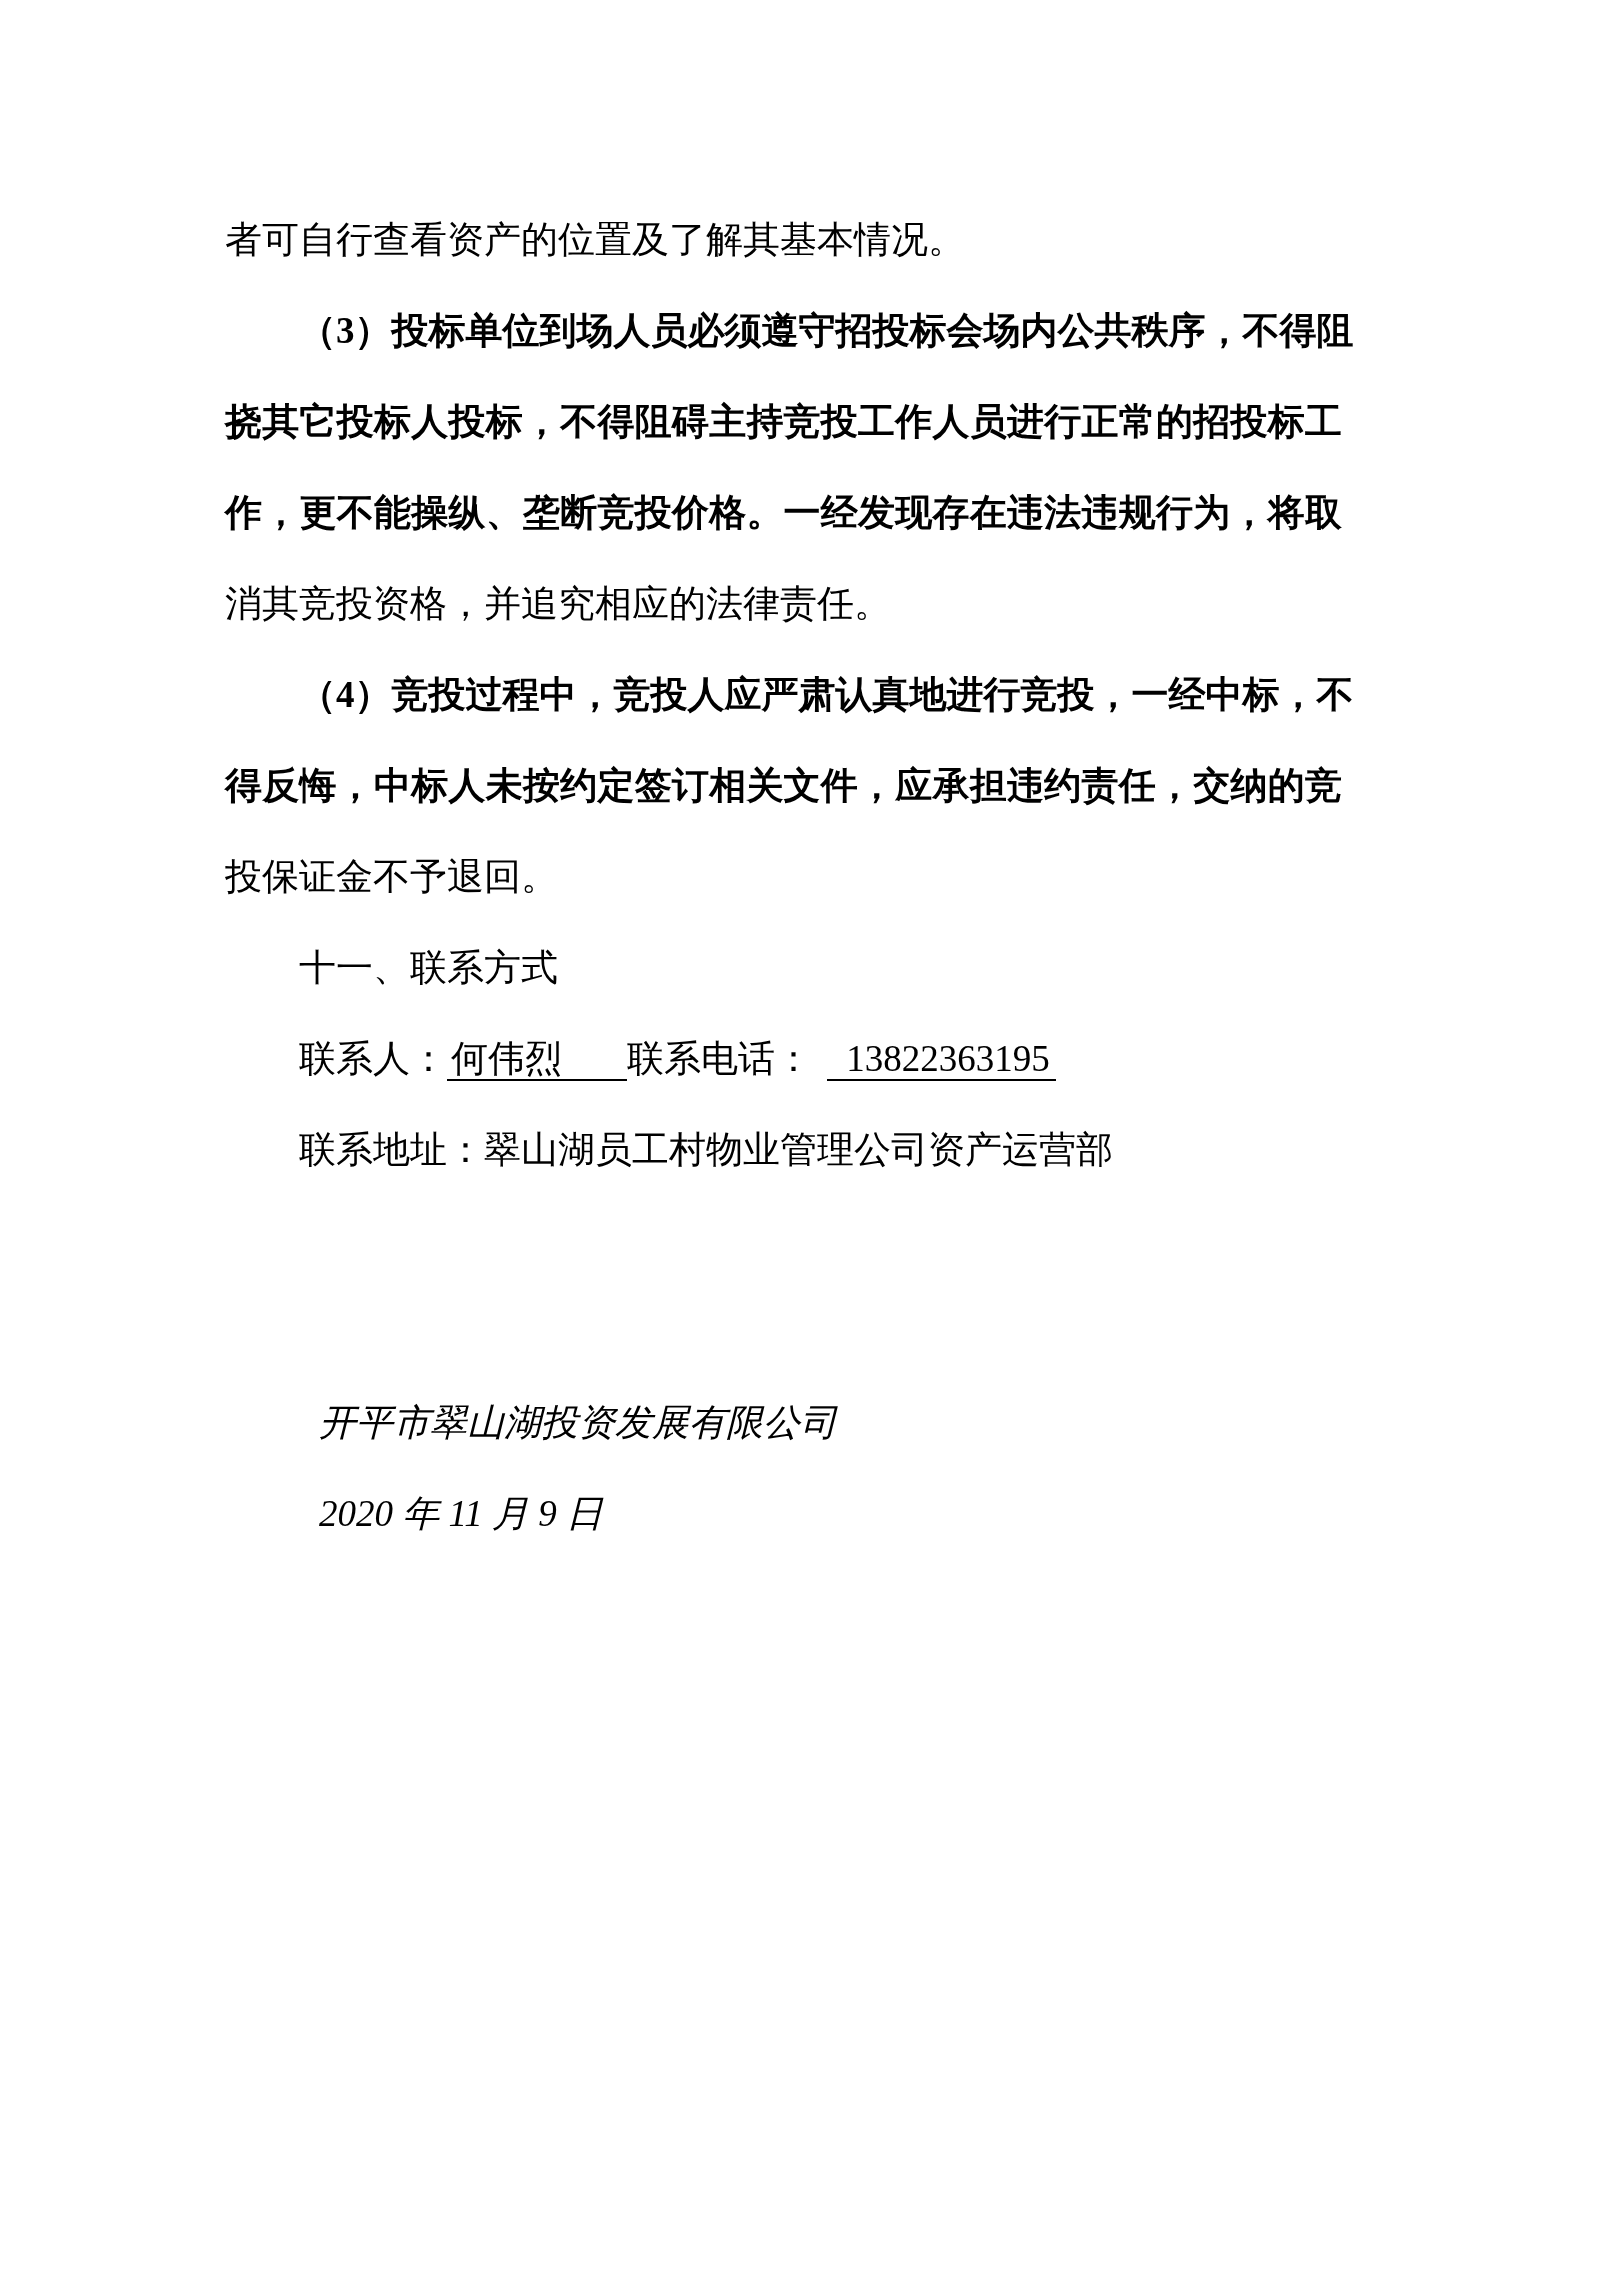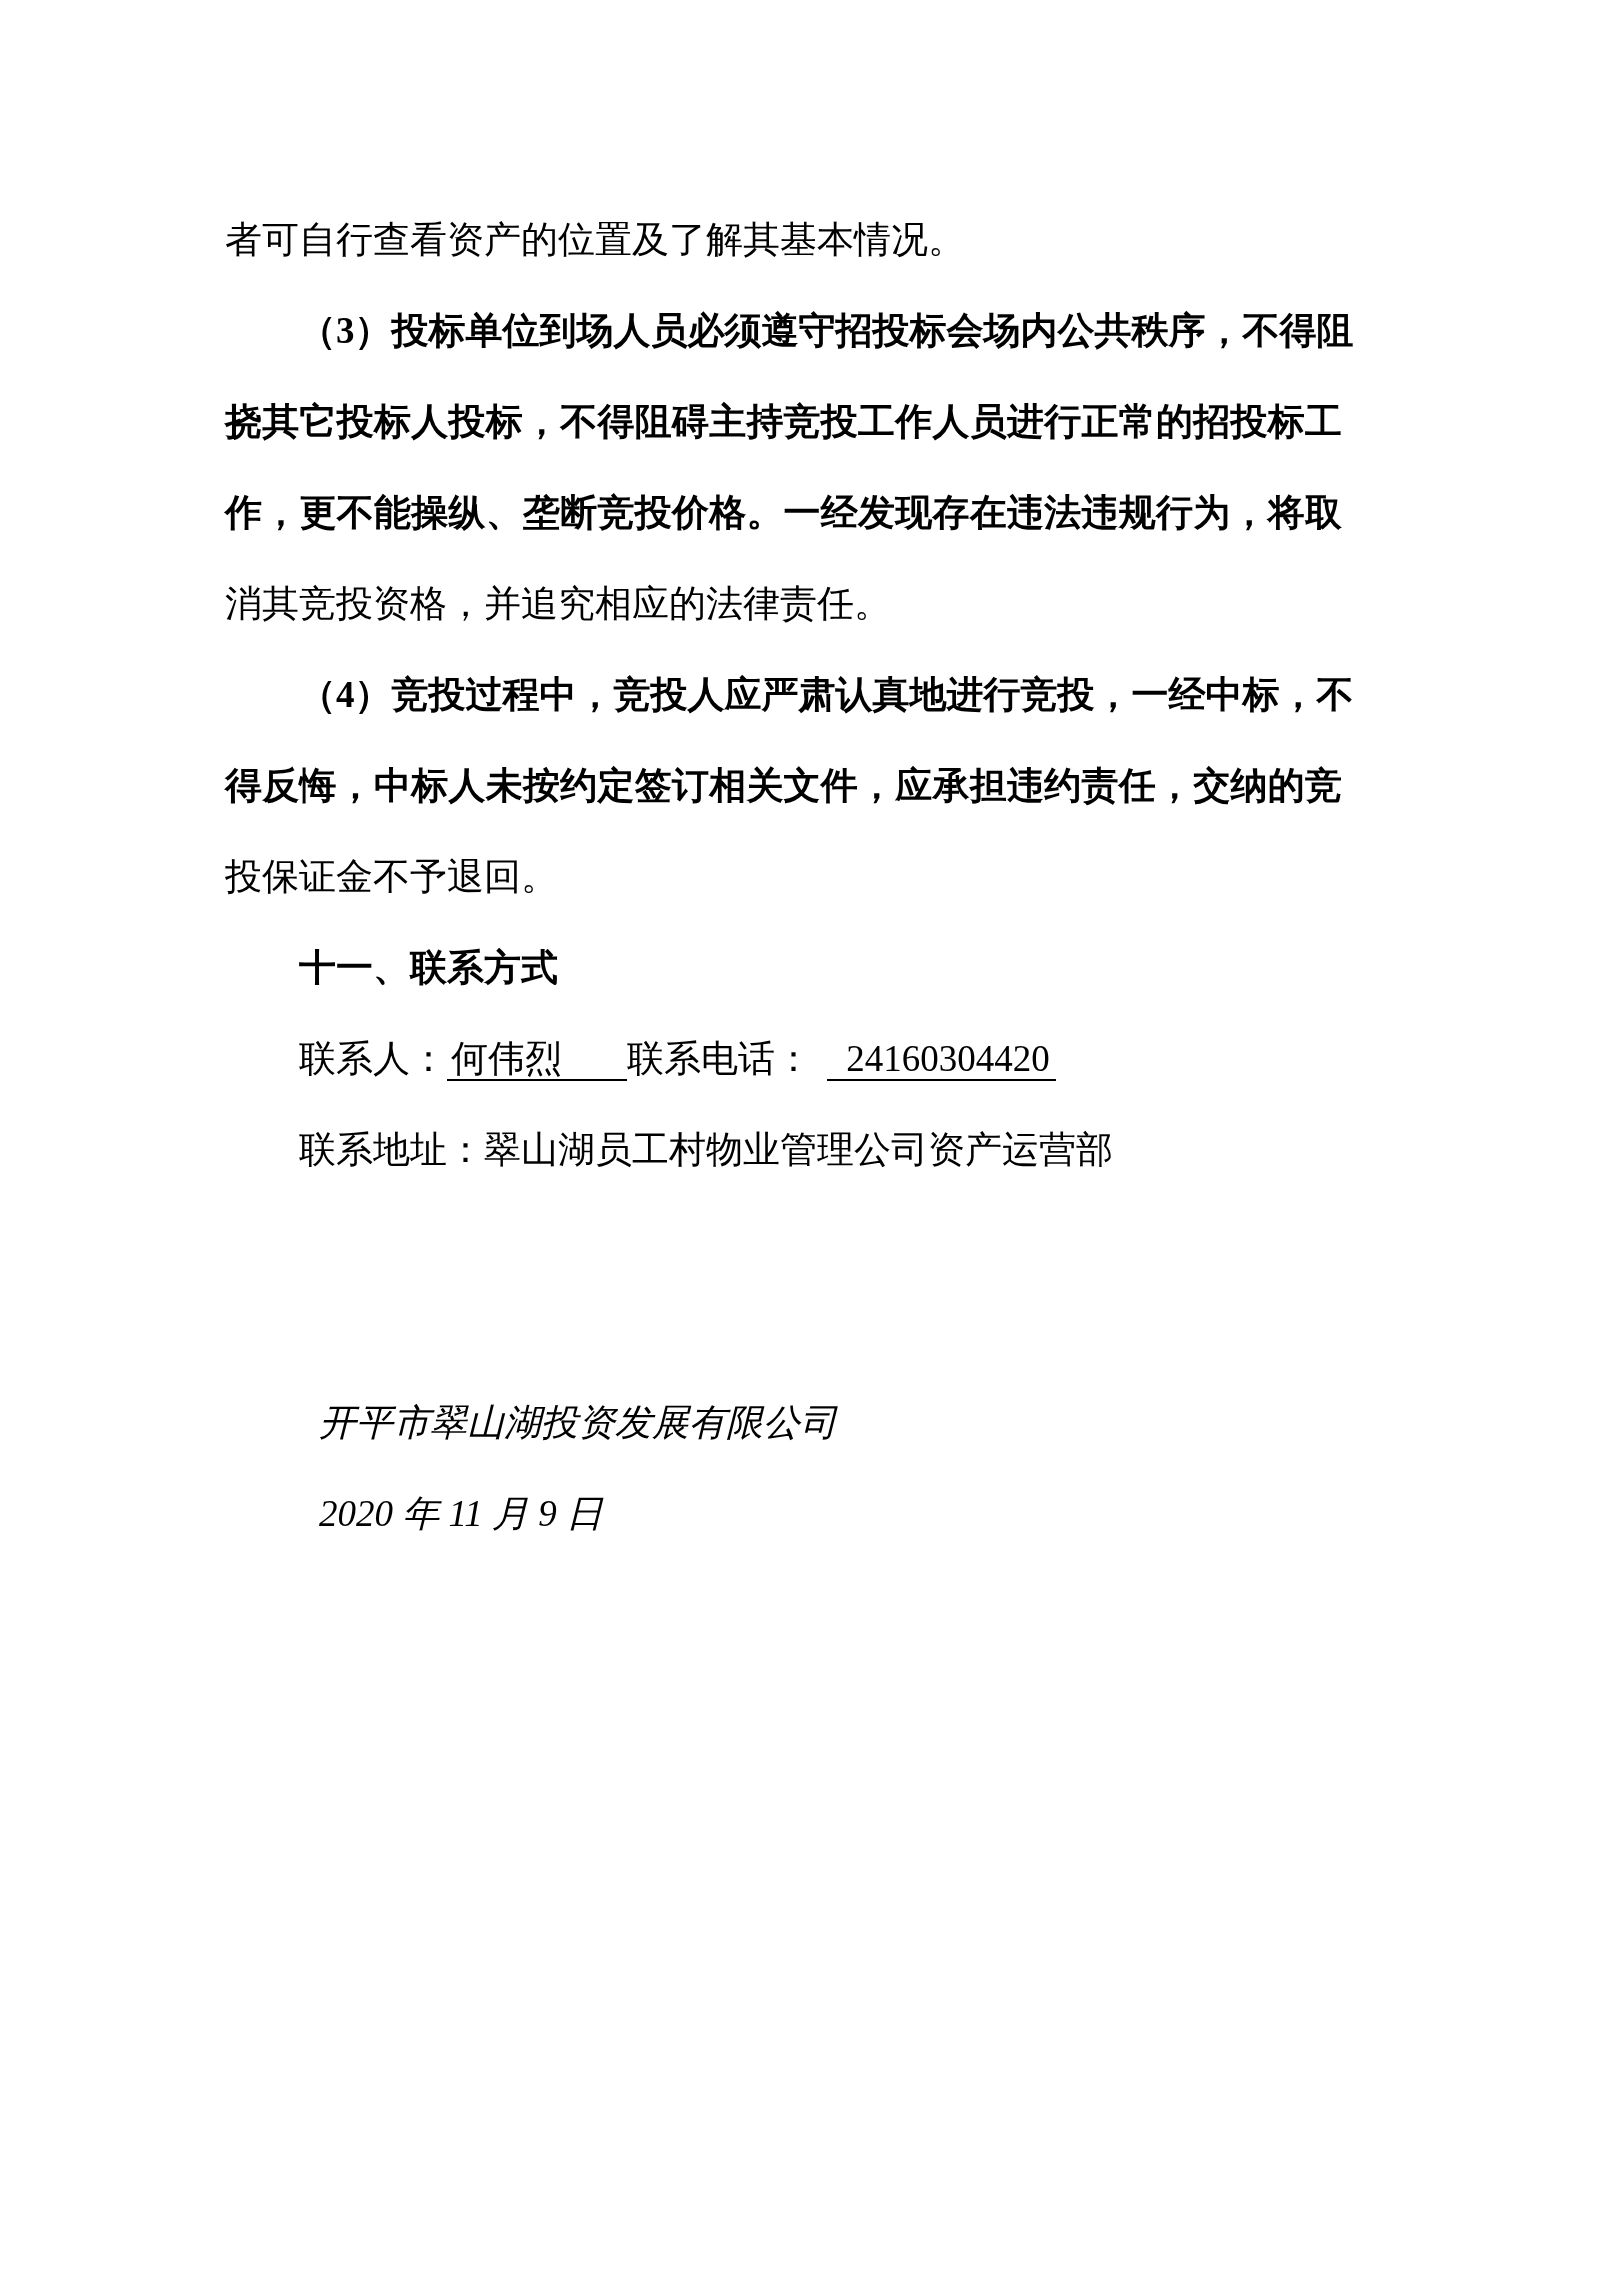--- a/index.html
+++ b/index.html
@@ -28,21 +28,21 @@
     line-height: 91px;
     white-space: nowrap;
   }
   .indent { text-indent: 2em; }
   .fill {
     text-align: justify;
     text-align-last: justify;
     text-justify: inter-character;
     font-weight: bold;
   }
-  .heading { font-weight: 700; }
+  .heading { font-weight: 400; }
   .u { border-bottom: 2.9px solid #000; }
   .u-name { padding-left: 3.9px; padding-right: 65px; }
   .u-phone { margin-left: 14.7px; padding-left: 19.6px; padding-right: 5.9px; }
   .sig {
     text-indent: 0;
     padding-left: 94px;
     font-style: italic;
   }
 </style>
 </head>
@@ -58,21 +58,21 @@
     <div class="line fill">作，更不能操纵、垄断竞投价格。一经发现存在违法违规行为，将取</div>
     <div class="line">消其竞投资格，并追究相应的法律责任。</div>
 
     <div class="line indent fill">（4）竞投过程中，竞投人应严肃认真地进行竞投，一经中标，不</div>
     <div class="line fill">得反悔，中标人未按约定签订相关文件，应承担违约责任，交纳的竞</div>
     <div class="line">投保证金不予退回。</div>
 
     <div class="line indent heading">十一、联系方式</div>
 
     <div class="line indent">
-      <span>联系人：</span><span class="u u-name">何伟烈</span><span>联系电话：</span><span class="u u-phone">24160304420</span>
+      <span>联系人：</span><span class="u u-name">何伟烈</span><span>联系电话：</span><span class="u u-phone">13822363195</span>
     </div>
 
     <div class="line indent">
       <span>联系地址：</span><span>翠山湖员工村物业管理公司资产运营部</span>
     </div>
 
     <div class="line"></div>
     <div class="line"></div>
 
     <div class="line sig">开平市翠山湖投资发展有限公司</div>

